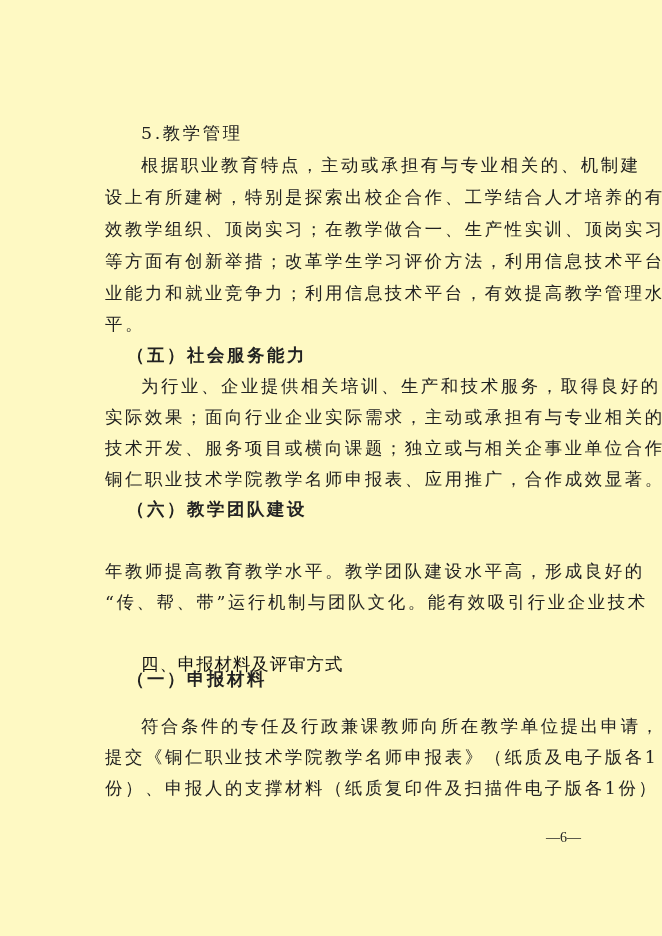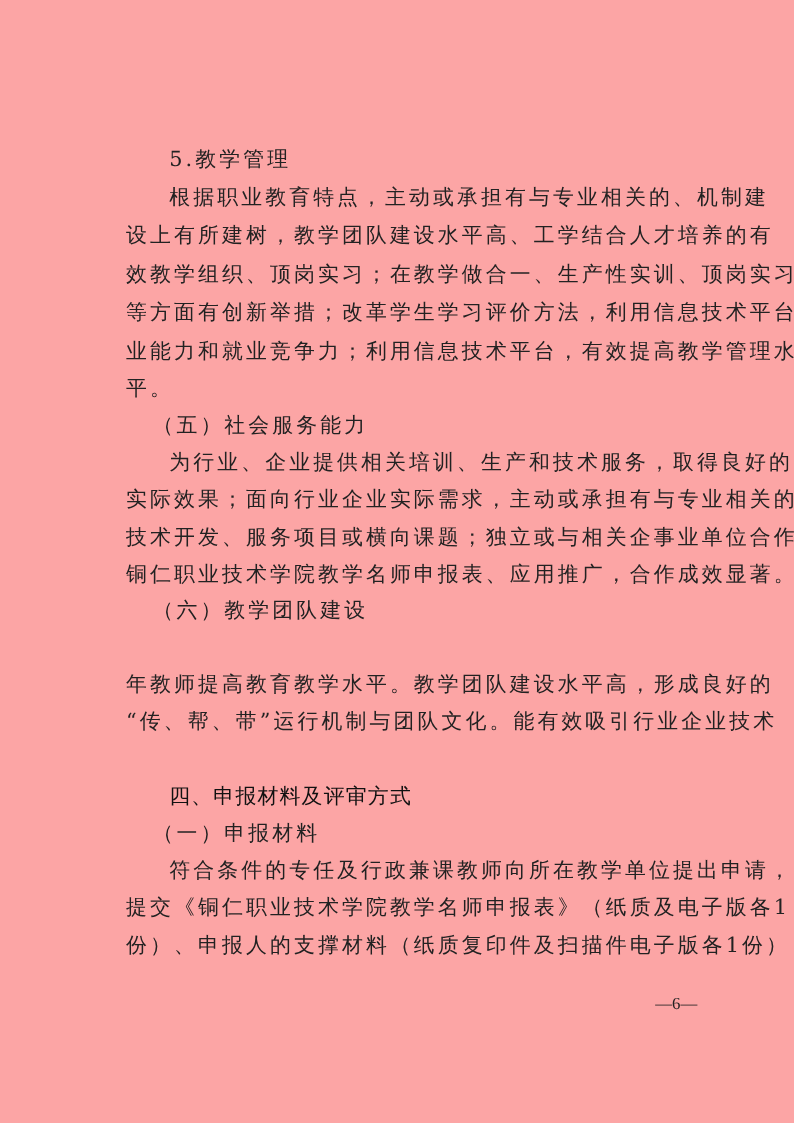--- a/index.html
+++ b/index.html
@@ -1,61 +1,61 @@
 <!DOCTYPE html>
 <html><head>
 <meta charset="utf-8">
 <style>
   html, body { margin: 0; padding: 0; background: #ffffff; }
   body { width: 662px; height: 936px; position: relative; overflow: hidden; }
-  .page { position: absolute; left: 0; top: 0; width: 662px; height: 936px; background: #fca5a5; }
+  .page { position: absolute; left: 0; top: 0; width: 662px; height: 936px; background: #fef9c3; }
   .line {
     position: absolute; left: 105px; width: 458px;
     font-family: "DejaVu Serif", "Liberation Serif", serif;
     font-size: 17.4px; line-height: 22px; color: #222;
     letter-spacing: 2.6px; white-space: nowrap; text-align: justify;
     text-align-last: justify;
   }
   .line.last { text-align-last: left; }
   .indent { padding-left: 36px; width: 422px; }
   .h1 {
     font-family: "DejaVu Sans", "Liberation Sans", sans-serif;
     font-weight: normal; letter-spacing: 1px; font-size: 17.4px; color: #111;
     text-align-last: left;
   }
-  .h2 { text-align-last: left; padding-left: 22px; width: 436px; }
+  .h2 { text-align-last: left; padding-left: 22px; width: 436px; font-weight: bold; }
   .pagenum {
     position: absolute; left: 546px; top: 830px;
     font-family: "Liberation Serif", "DejaVu Serif", serif;
     font-size: 14px; color: #222; letter-spacing: 0;
   }
 </style>
 </head>
 <body>
 
 <div class="page">
 
   <div class="line indent last" style="top:122px">5.教学管理</div>
   <div class="line indent" style="top:154px">根据职业教育特点，主动或承担有与专业相关的、机制建</div>
-  <div class="line" style="top:186px">设上有所建树，教学团队建设水平高、工学结合人才培养的有</div>
+  <div class="line" style="top:186px">设上有所建树，特别是探索出校企合作、工学结合人才培养的有</div>
   <div class="line" style="top:218px">效教学组织、顶岗实习；在教学做合一、生产性实训、顶岗实习</div>
   <div class="line" style="top:250px">等方面有创新举措；改革学生学习评价方法，利用信息技术平台</div>
   <div class="line" style="top:282px">业能力和就业竞争力；利用信息技术平台，有效提高教学管理水</div>
   <div class="line last" style="top:313px">平。</div>
 
   <div class="line h2" style="top:344px">（五）社会服务能力</div>
   <div class="line indent" style="top:375px">为行业、企业提供相关培训、生产和技术服务，取得良好的</div>
   <div class="line" style="top:406px">实际效果；面向行业企业实际需求，主动或承担有与专业相关的</div>
   <div class="line" style="top:437px">技术开发、服务项目或横向课题；独立或与相关企事业单位合作</div>
   <div class="line last" style="top:468px">铜仁职业技术学院教学名师申报表、应用推广，合作成效显著。</div>
 
   <div class="line h2" style="top:498px">（六）教学团队建设</div>
   <div class="line" style="top:560px">年教师提高教育教学水平。教学团队建设水平高，形成良好的</div>
   <div class="line" style="top:591px">“传、帮、带”运行机制与团队文化。能有效吸引行业企业技术</div>
 
   <div class="line h1 indent" style="top:653px">四、申报材料及评审方式</div>
-  <div class="line h2" style="top:684px">（一）申报材料</div>
+  <div class="line h2" style="top:668px">（一）申报材料</div>
   <div class="line indent" style="top:715px">符合条件的专任及行政兼课教师向所在教学单位提出申请，</div>
   <div class="line" style="top:746px">提交《铜仁职业技术学院教学名师申报表》（纸质及电子版各1</div>
   <div class="line" style="top:777px">份）、申报人的支撑材料（纸质复印件及扫描件电子版各1份），</div>
 
   <div class="pagenum">—6—</div>
 </div>
 
 </body></html>

